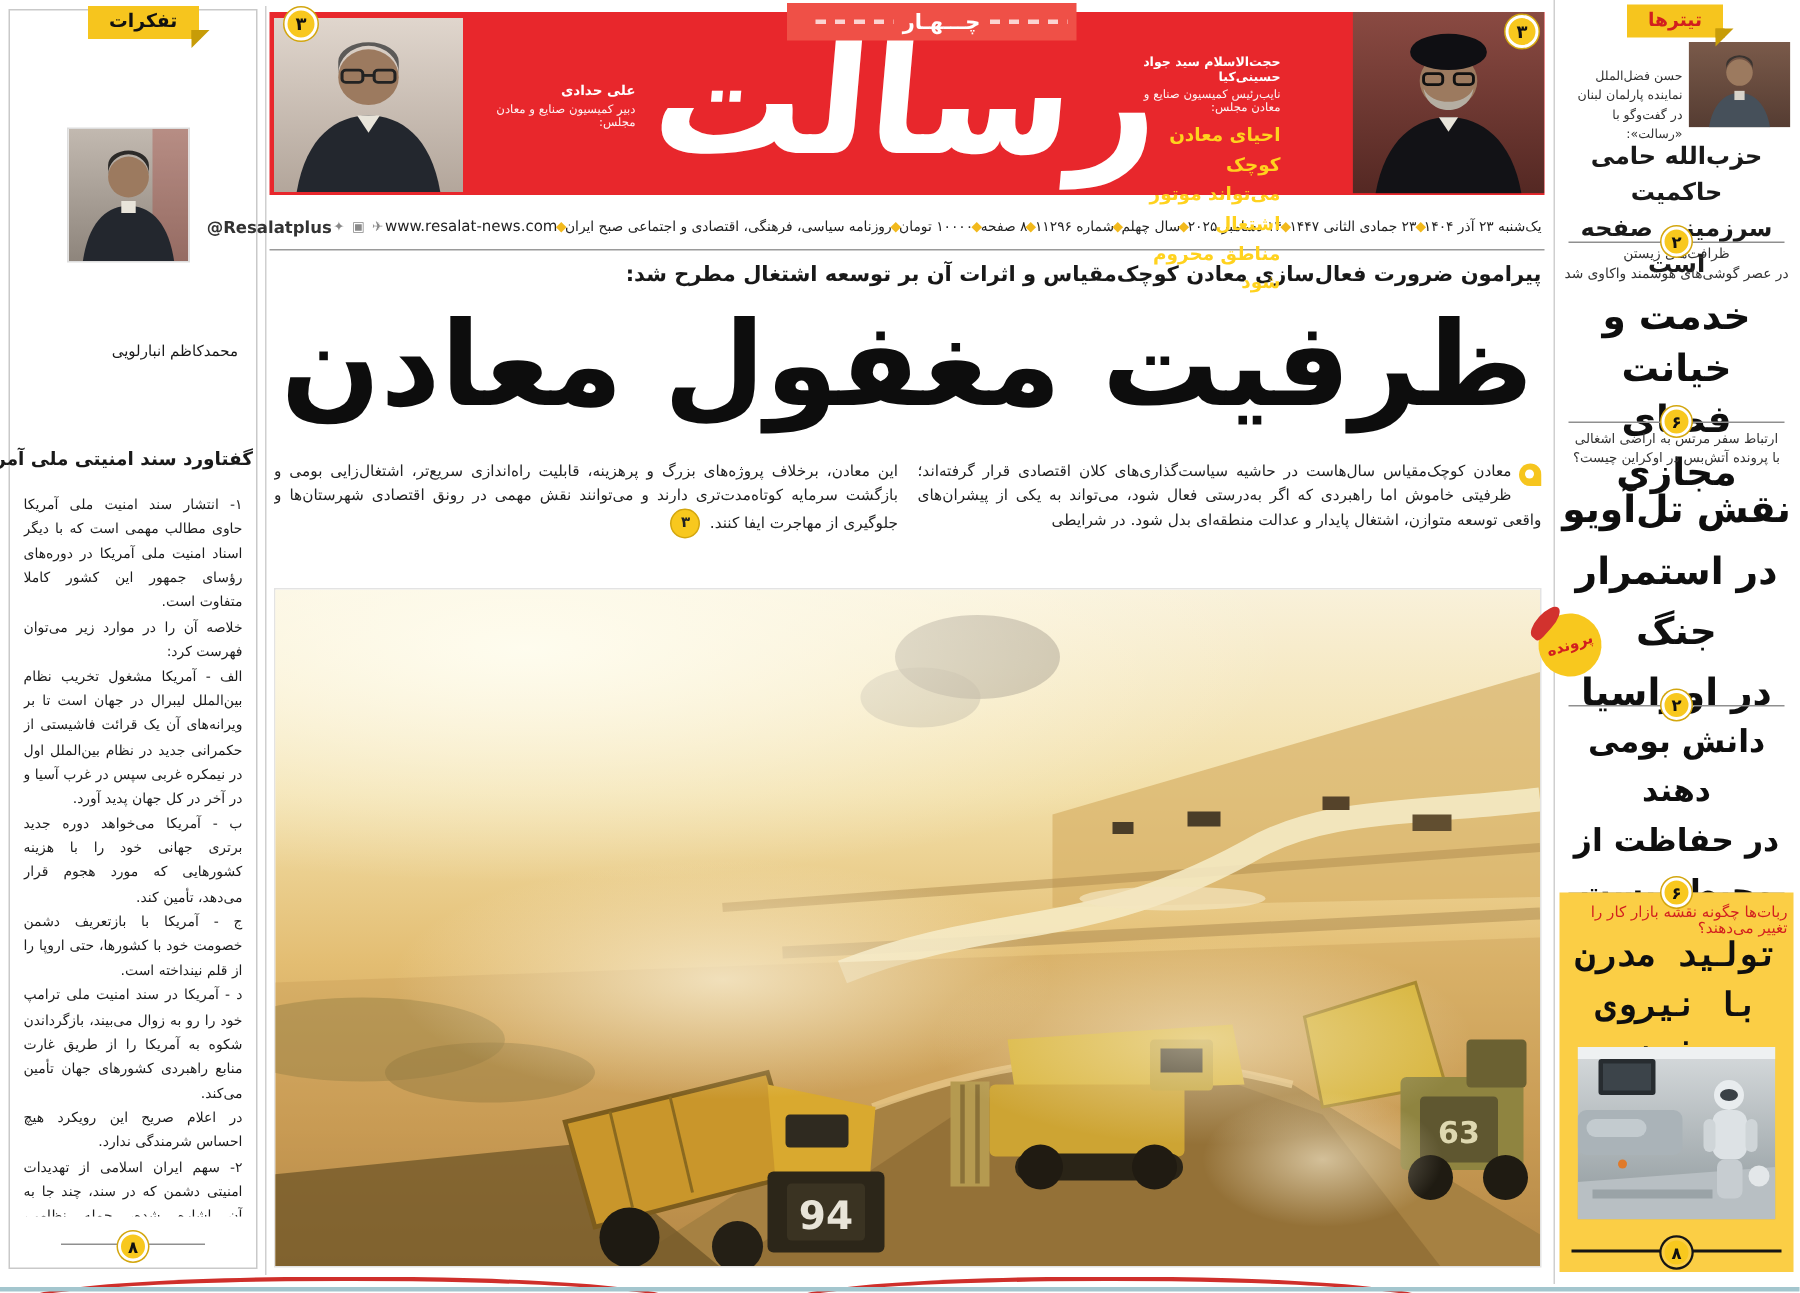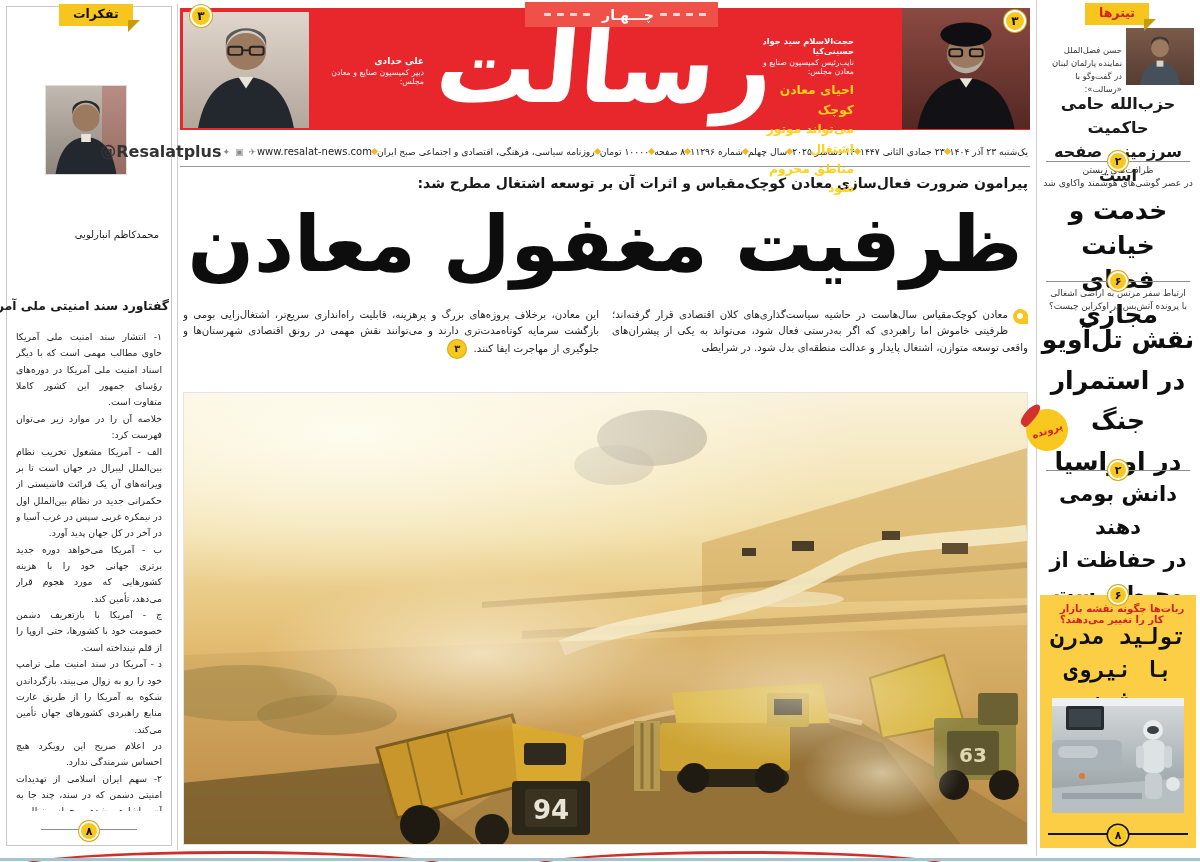--- a/index.html
+++ b/index.html
@@ -106,22 +106,22 @@
   #hl3-headline{top:320px;font-size:25px;line-height:1.62;}
   #hl4-headline{top:478px;font-size:21px;line-height:1.58;}
   #dossier-badge{position:absolute;left:1026px;top:409px;width:42px;height:42px;border-radius:50%;
               background:#f8c81e;display:flex;align-items:center;justify-content:center;
               font-size:10px;font-weight:bold;color:#d21f1f;transform:rotate(-18deg);z-index:4;}
   #dossier-badge::before{content:"";position:absolute;left:-3px;top:-4px;width:26px;height:11px;
               background:#d2322e;border-radius:50% 50% 50% 20%;transform:rotate(-30deg);}
 
   
   #feature{position:absolute;left:1040px;top:595px;width:156px;height:253px;background:#fbce45;}
-  #feature-kicker{position:absolute;left:20px;right:4px;top:8px;font-size:10.1px;font-weight:bold;
-              color:#d21f1f;text-align:left;}
+  #feature-kicker{position:absolute;left:20px;right:4px;top:8px;font-size:10.1px;font-weight:normal;
+              color:#d21f1f;text-align:right;}
   #feature-headline{position:absolute;left:2px;right:2px;top:27px;font-size:22.5px;font-weight:bold;
               line-height:1.45;text-align:center;white-space:pre-line;color:#0f0f0f;font-family:Liberation Mono, monospace;}
   #feature-photo{position:absolute;left:12px;right:12px;top:103px;height:115px;overflow:hidden;}
   #feature-rule{position:absolute;left:8px;right:8px;bottom:13px;height:2px;background:#151515;}
   #feature-page{position:absolute;left:50%;transform:translateX(-50%);bottom:3px;
               border-color:#fbce45;box-shadow:0 0 0 1.5px #151515;}
 
   
   .bottom-arc{position:absolute;top:851px;height:16px;border:3px solid #cf2f2b;border-bottom:none;
               box-sizing:border-box;border-radius:50% 50% 0 0 / 100% 100% 0 0;background:transparent;}
@@ -249,21 +249,21 @@
     <span>۱۰۰۰۰ تومان</span>
       <span class="diamond"></span>
     <span>روزنامه سیاسی، فرهنگی، اقتصادی و اجتماعی صبح ایران</span>
       <span class="diamond"></span>
     <span class="latin">www.resalat-news.com</span>
     <span>
       <span class="soc">✈</span>
       <span class="soc">▣</span>
       <span class="soc">✦</span>
     </span>
-    <span class="latin" style="font-weight:bold;font-size:16px;color:#333;">@Resalatplus</span>
+    <span class="latin" style="font-weight:bold;font-size:11px;color:#333;">@Resalatplus</span>
   </div>
   <div id="dateline-rule"></div>
 
   <div id="lead-kicker">پیرامون ضرورت فعال‌سازی معادن کوچک‌مقیاس و اثرات آن بر توسعه اشتغال مطرح شد:</div>
   <div id="lead-headline">ظرفیت مغفول معادن</div>
 
   <div id="lede">
     <div class="lede-col">
       <span class="lede-bullet"></span>
       <span>معادن کوچک‌مقیاس سال‌هاست در حاشیه سیاست‌گذاری‌های کلان اقتصادی قرار گرفته‌اند؛ ظرفیتی خاموش اما راهبردی که اگر به‌درستی فعال شود، می‌تواند به یکی از پیشران‌های واقعی توسعه متوازن، اشتغال پایدار و عدالت منطقه‌ای بدل شود. در شرایطی</span>

